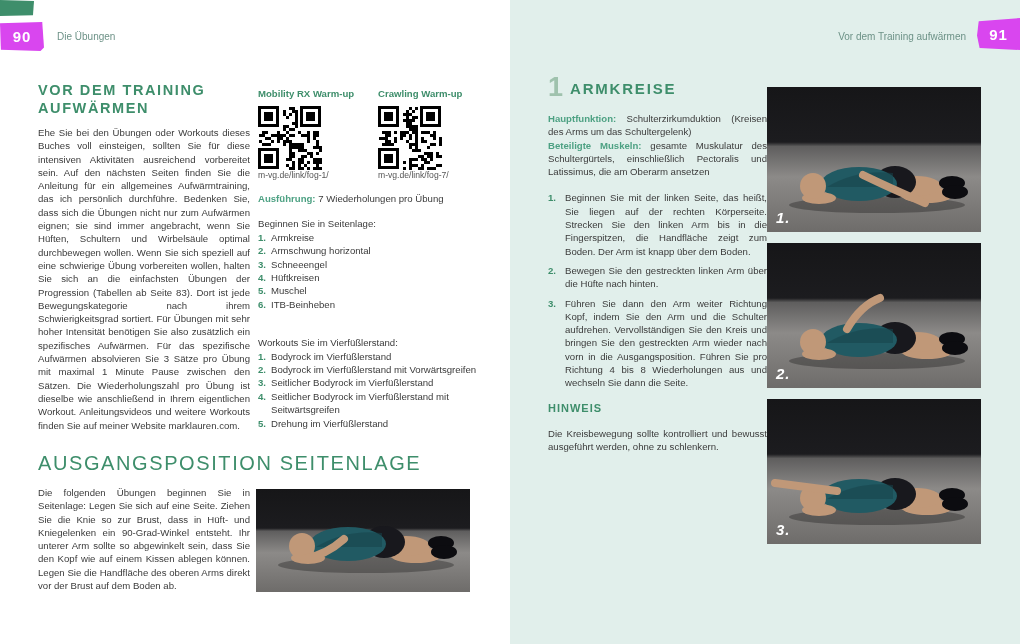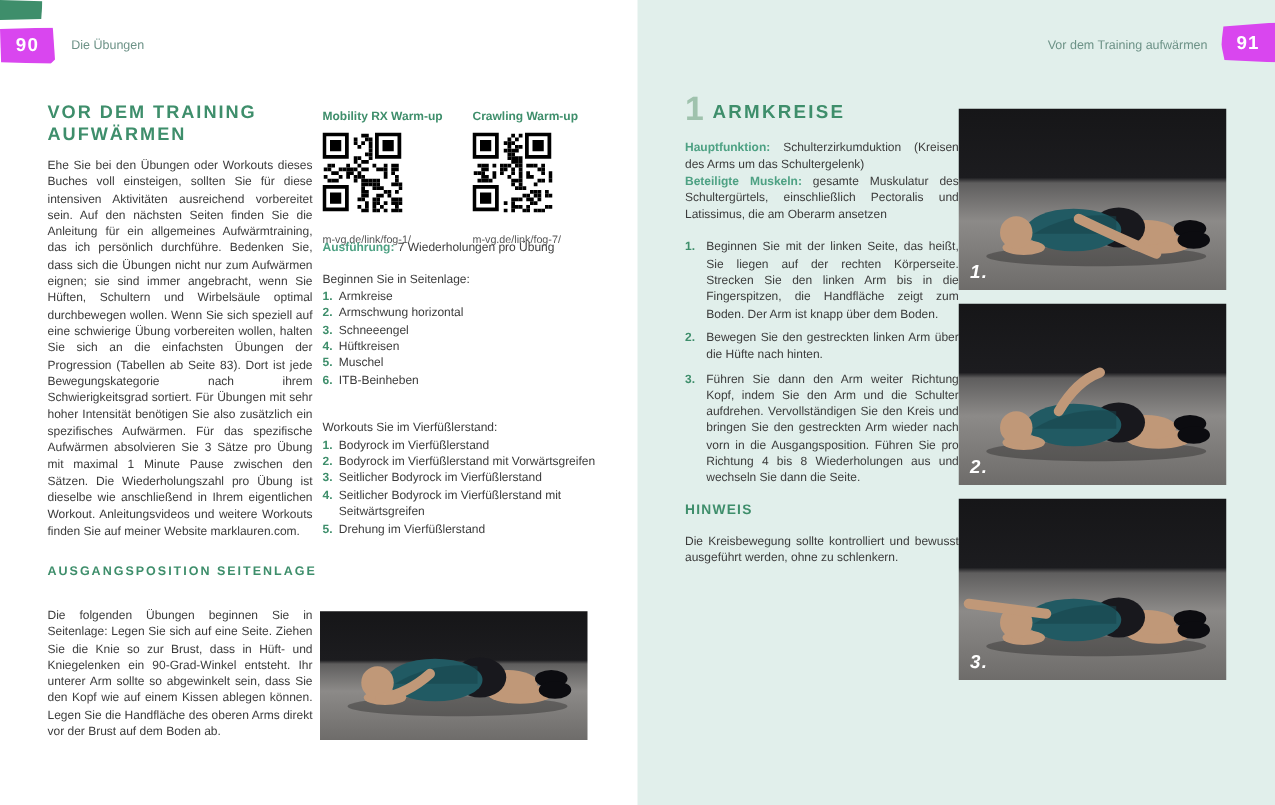--- a/index.html
+++ b/index.html
@@ -30,29 +30,29 @@
   .running-head-left { left:57px; }
   .running-head-right { right:54px; text-align:right; }
 
   
   .lp-title { position:absolute; left:38px; top:81px; width:230px;
               color:#3e8e6b; font-weight:bold; font-size:14.5px; line-height:18px;
               letter-spacing:1.6px; }
   .body-text { font-size:9.6px; line-height:13.3px; text-align:justify; hyphens:auto; }
   .lp-intro { position:absolute; left:38px; top:126px; width:212px; }
   .lp-sec2-title { position:absolute; left:38px; top:452px; width:430px;
-                   color:#3e8e6b; font-weight:bold; font-size:10px; letter-spacing:1.6px; }
+                   color:#3e8e6b; font-weight:normal; font-size:20px; letter-spacing:1.6px; }
   .lp-sec2-text { position:absolute; left:38px; top:486px; width:212px; }
 
   
   .qr-row { position:absolute; left:258px; top:88px; width:225px; display:flex; gap:15px; }
   .qr-col { width:105px; }
   .qr-title { color:#3e8e6b; font-weight:bold; font-size:9.6px; margin-bottom:7px; }
   .qr-svg { display:block; background:#fff; }
-  .qr-caption { font-size:8.6px; color:#555; margin-top:16px; }
+  .qr-caption { font-size:8.6px; color:#555; margin-top:0; }
 
   .mid-lists { position:absolute; left:258px; top:192px; width:226px; font-size:9.6px; line-height:13.4px; }
   .inline-label { color:#4da183; font-weight:bold; }
   .list-intro { margin-top:12px; }
   .num-list { margin-top:0; }
   .li { display:flex; }
   .li .num { color:#3e8e6b; font-weight:bold; width:13px; flex:0 0 13px; }
   .li .txt { flex:1; }
   .gap12 { height:13px; }
 

